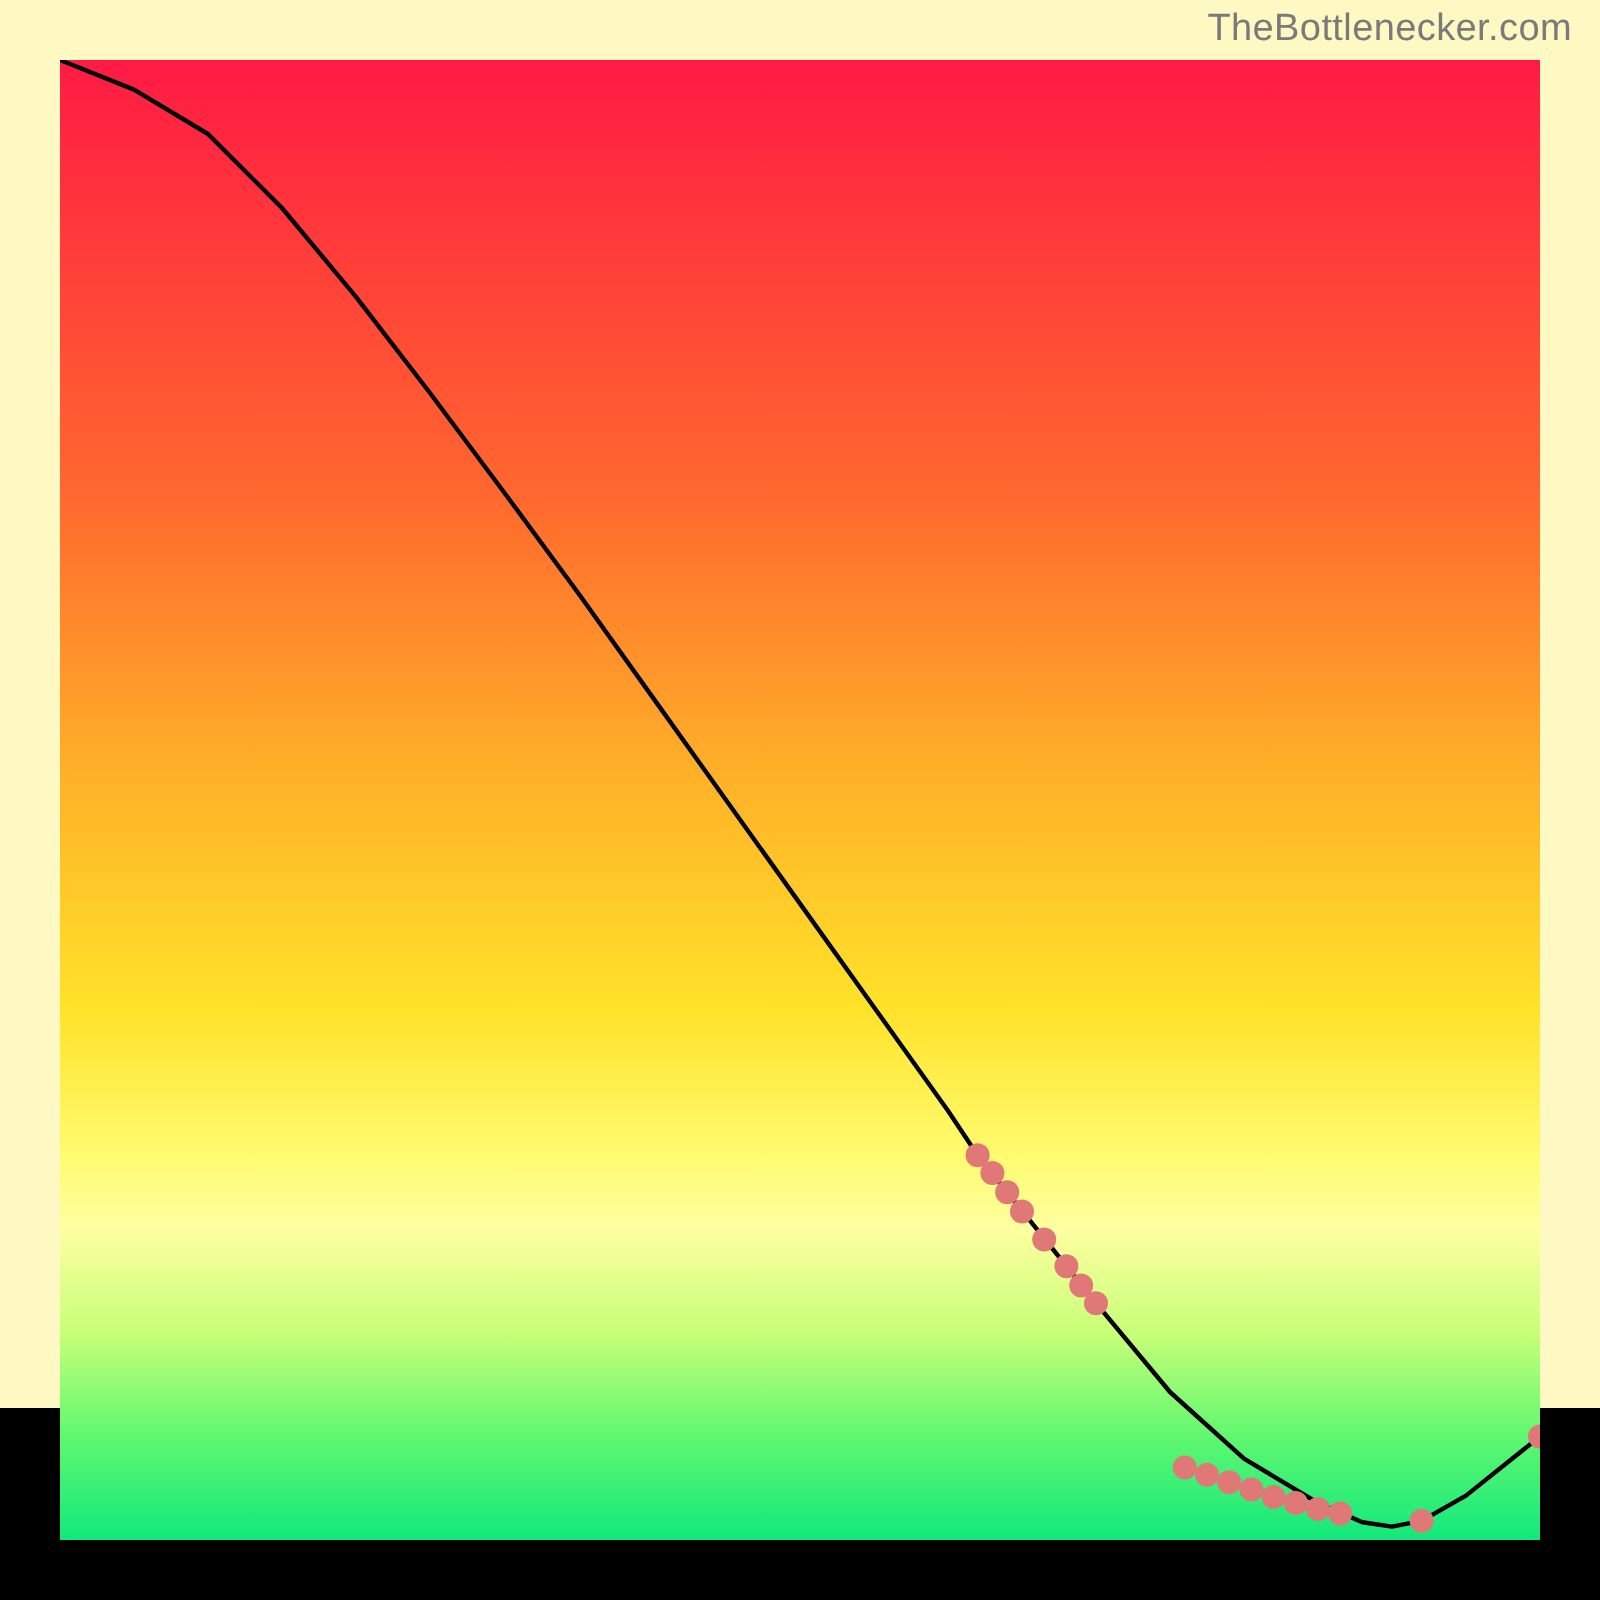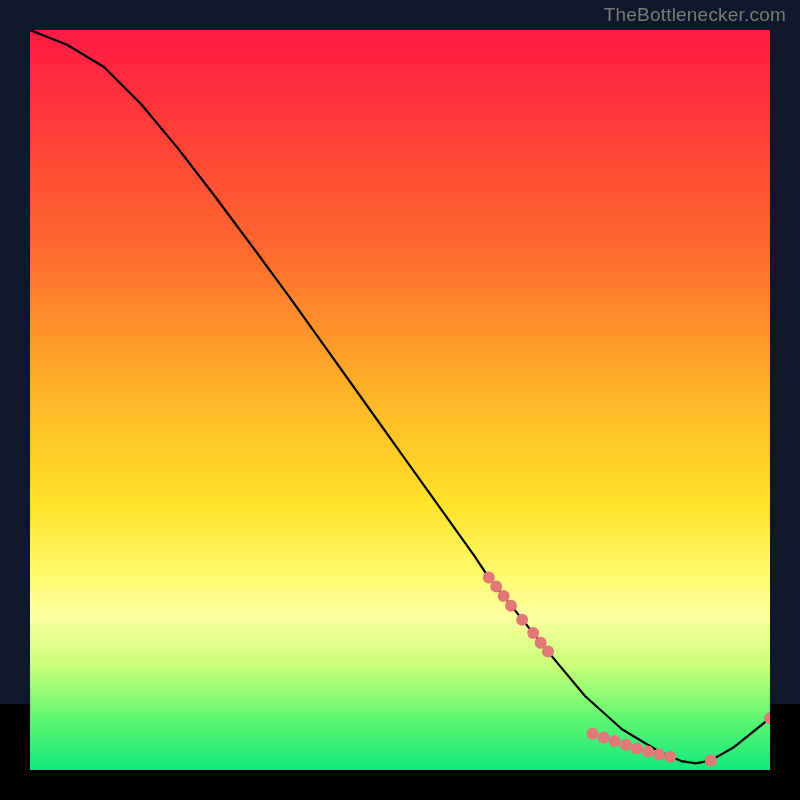--- a/index.html
+++ b/index.html
@@ -8,21 +8,21 @@
     width: 800px;
     height: 800px;
     background: #000;
     font-family: Arial, Helvetica, sans-serif;
     overflow: hidden;
   }
   .frame {
     position: relative;
     width: 800px;
     height: 704px;
-    background: #0f172a;
+    background: #fef9c3;
   }
   .attribution {
     position: absolute;
     top: 4px;
     right: 14px;
     color: #7a7a7a;
     font-size: 19px;
     letter-spacing: 0.2px;
   }
   .plot-area {

